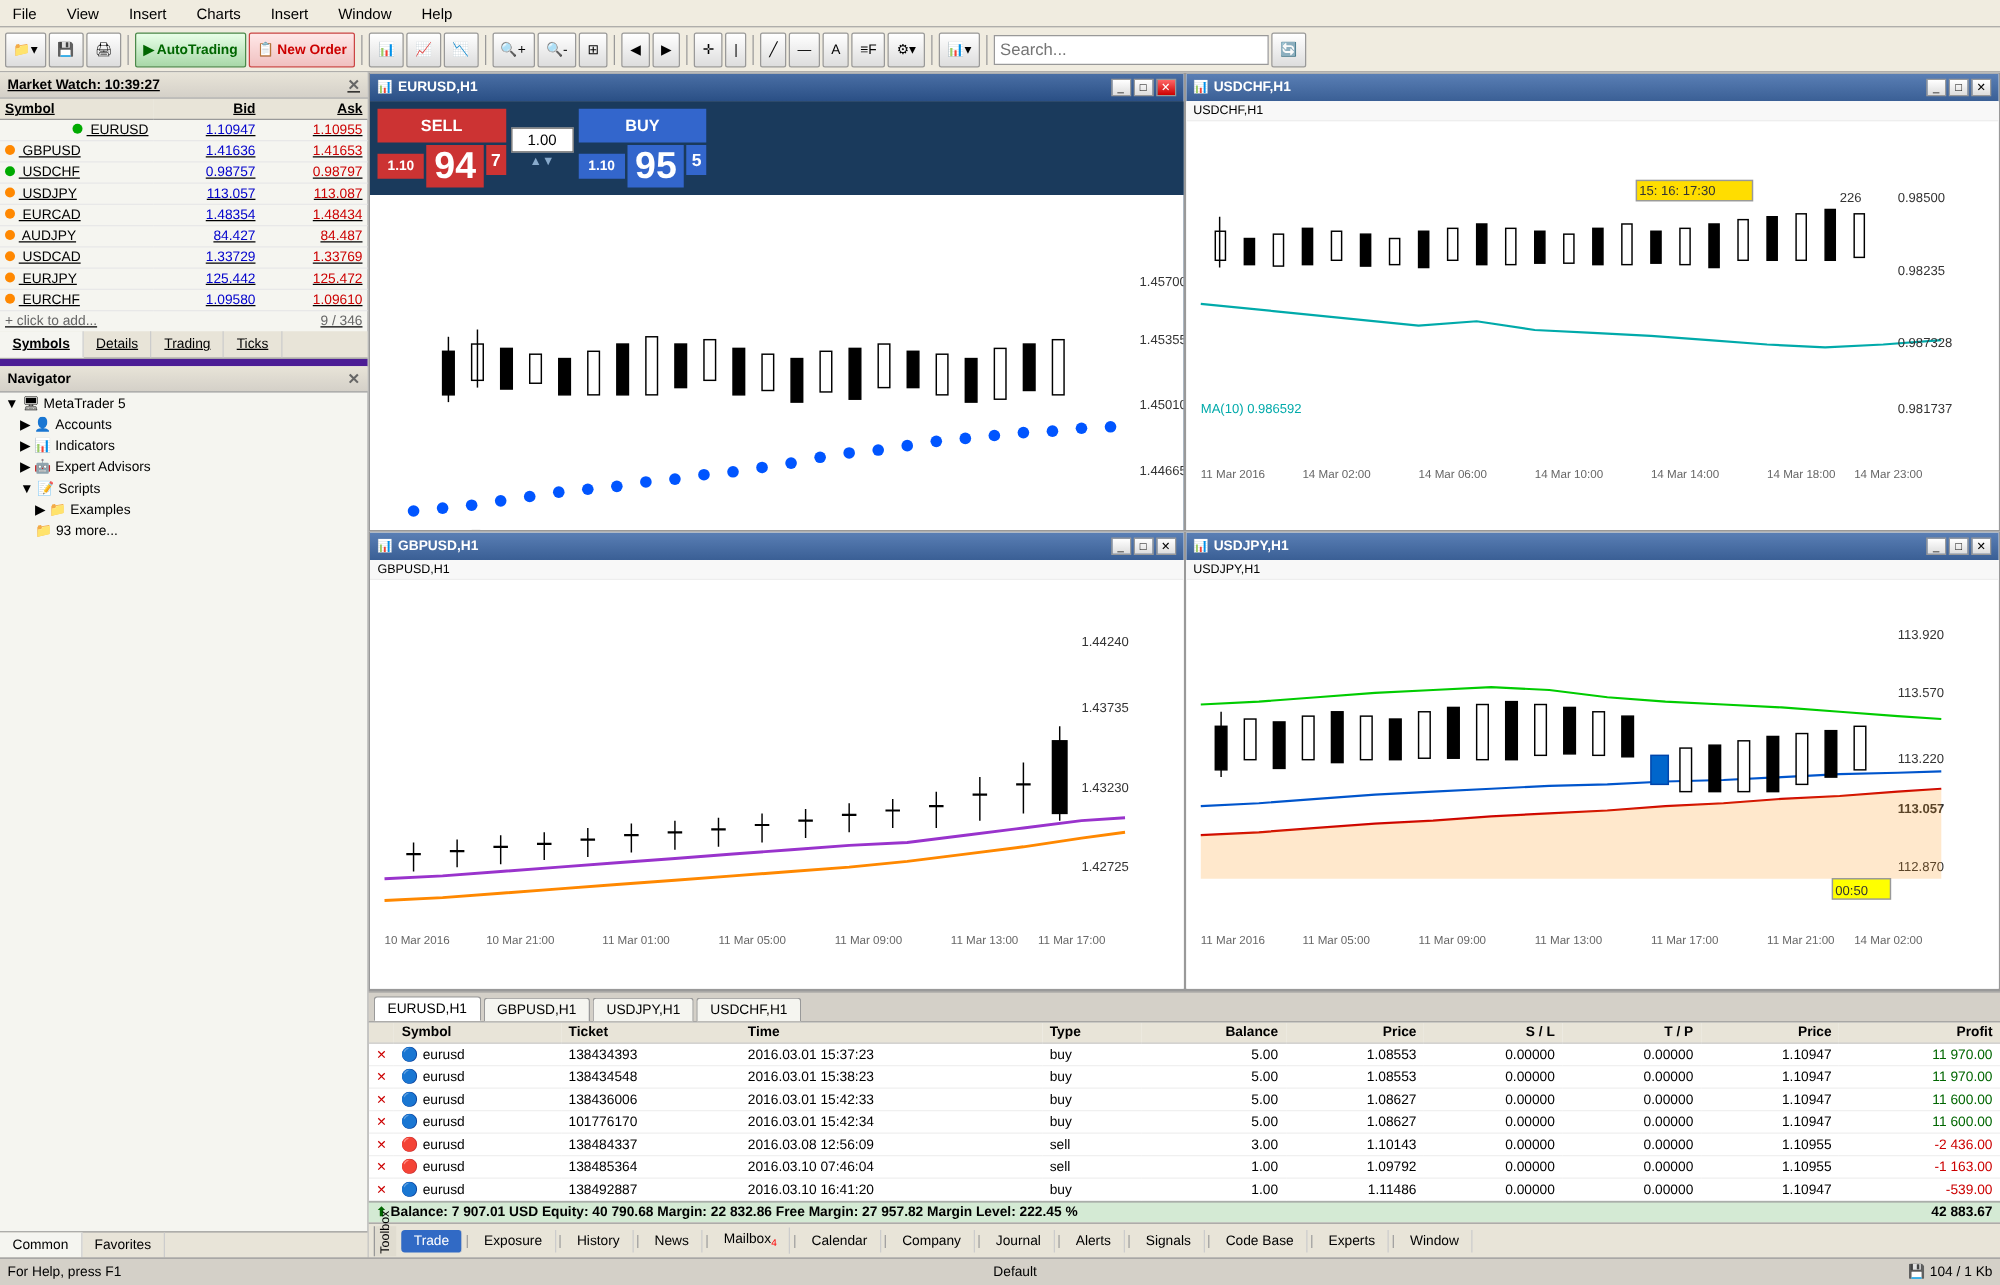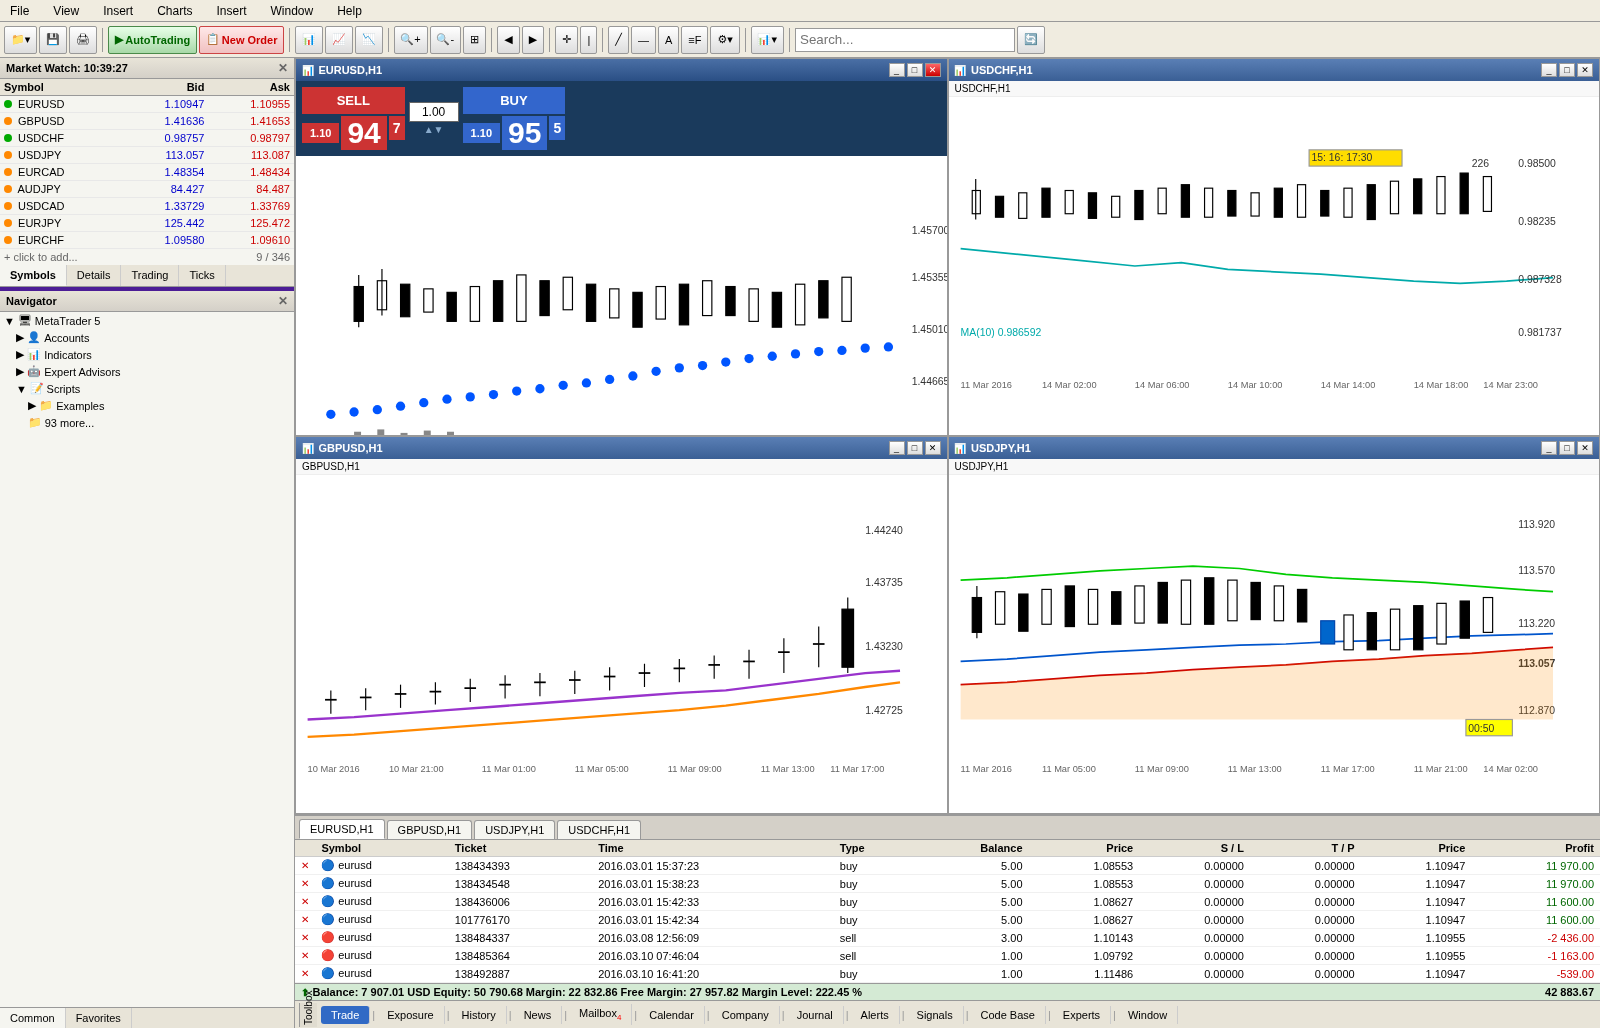--- a/index.html
+++ b/index.html
@@ -17,21 +17,21 @@
     .toolbar-btn.new-order { background: linear-gradient(to bottom, #ffe8e8, #f0c0c0); border-color: #cc4444; color: #cc0000; font-weight: bold; }
     
     
     .main-layout { display: flex; flex-direction: column; height: calc(1028px - 58px); }
     .content-area { display: flex; flex: 1; }
     
     
     .left-panel { width: 295px; background: #f5f5f0; border-right: 1px solid #999; display: flex; flex-direction: column; flex-shrink: 0; }
     
     
-    .market-watch { border-bottom: 4px solid #4c1d95; }
+    .market-watch { border-bottom: 6px solid #4c1d95; text-decoration: underline; }
     .panel-header { background: linear-gradient(to bottom, #e8e4d8, #d4d0c8); border-bottom: 1px solid #999; padding: 3px 6px; display: flex; justify-content: space-between; align-items: center; font-size: 11px; font-weight: bold; }
     .panel-close { cursor: pointer; font-size: 12px; color: #666; }
     .market-watch-table { width: 100%; border-collapse: collapse; }
     .market-watch-table th { background: #e8e4d8; border-bottom: 1px solid #999; padding: 2px 4px; text-align: left; font-weight: bold; }
     .market-watch-table th.right { text-align: right; }
     .market-watch-table td { padding: 2px 4px; border-bottom: 1px solid #e8e8e8; }
     .market-watch-table td.bid { color: #0000cc; text-align: right; }
     .market-watch-table td.ask { color: #cc0000; text-align: right; }
     
     
@@ -154,21 +154,21 @@
         <table class="market-watch-table">
           <thead>
             <tr>
               <th>Symbol</th>
               <th class="right">Bid</th>
               <th class="right">Ask</th>
             </tr>
           </thead>
           <tbody id="market-watch-body">
           <tr>
-    <td style="cursor:pointer;">
+    <td style="cursor:pointer;text-align:right;">
       <span style="display:inline-block;width:8px;height:8px;border-radius:50%;background:#00aa00;margin-right:3px;"></span>
       EURUSD
     </td>
     <td class="bid">1.10947</td>
     <td class="ask">1.10955</td>
   </tr>
               <tr>
     <td style="cursor:pointer;">
       <span style="display:inline-block;width:8px;height:8px;border-radius:50%;background:#ff8800;margin-right:3px;"></span>
       GBPUSD
@@ -742,21 +742,21 @@
     <td class="right">1.10947</td>
     <td class="right" style="color:#cc0000;">-539.00</td>
   </tr>
               </tbody>
           </table>
         </div>
 
         <div class="balance-bar">
           <span>
             <span style="color:#006600; font-size:10px;">⬆</span>
-            <span>Balance: 7 907.01 USD  Equity: 50 790.68  Margin: 22 832.86  Free Margin: 27 957.82  Margin Level: 222.45 %</span>
+            <span>Balance: 7 907.01 USD  Equity: 40 790.68  Margin: 22 832.86  Free Margin: 27 957.82  Margin Level: 222.45 %</span>
           </span>
           <span style="font-weight:bold;">42 883.67</span>
         </div>
 
         <div class="bottom-tabs">
           <div style="writing-mode:vertical-rl; transform:rotate(180deg); background:#e0dcd0; border-right:1px solid #999; padding:2px 3px; font-size:10px; cursor:pointer; margin-right:4px; height:24px; display:flex; align-items:center;">Toolbox</div>
           <div class="bottom-tab active">Trade</div>
           <span style="color:#999; margin: 0 2px;">|</span>
           <div class="bottom-tab">Exposure</div>
           <span style="color:#999; margin: 0 2px;">|</span>
@@ -779,13 +779,21 @@
           <div class="bottom-tab">Code Base</div>
           <span style="color:#999; margin: 0 2px;">|</span>
           <div class="bottom-tab">Experts</div>
           <span style="color:#999; margin: 0 2px;">|</span>
           <div class="bottom-tab">Window</div>
         </div>
       </div>
     </div>
   </div>
 
+  <div class="status-bar">
+    <span>For Help, press F1</span>
+    <span>Default</span>
+    <span>
+      <span>💾</span>
+      <span>104 / 1 Kb</span>
+    </span>
+  </div>
 </div>
 
 </body></html>

